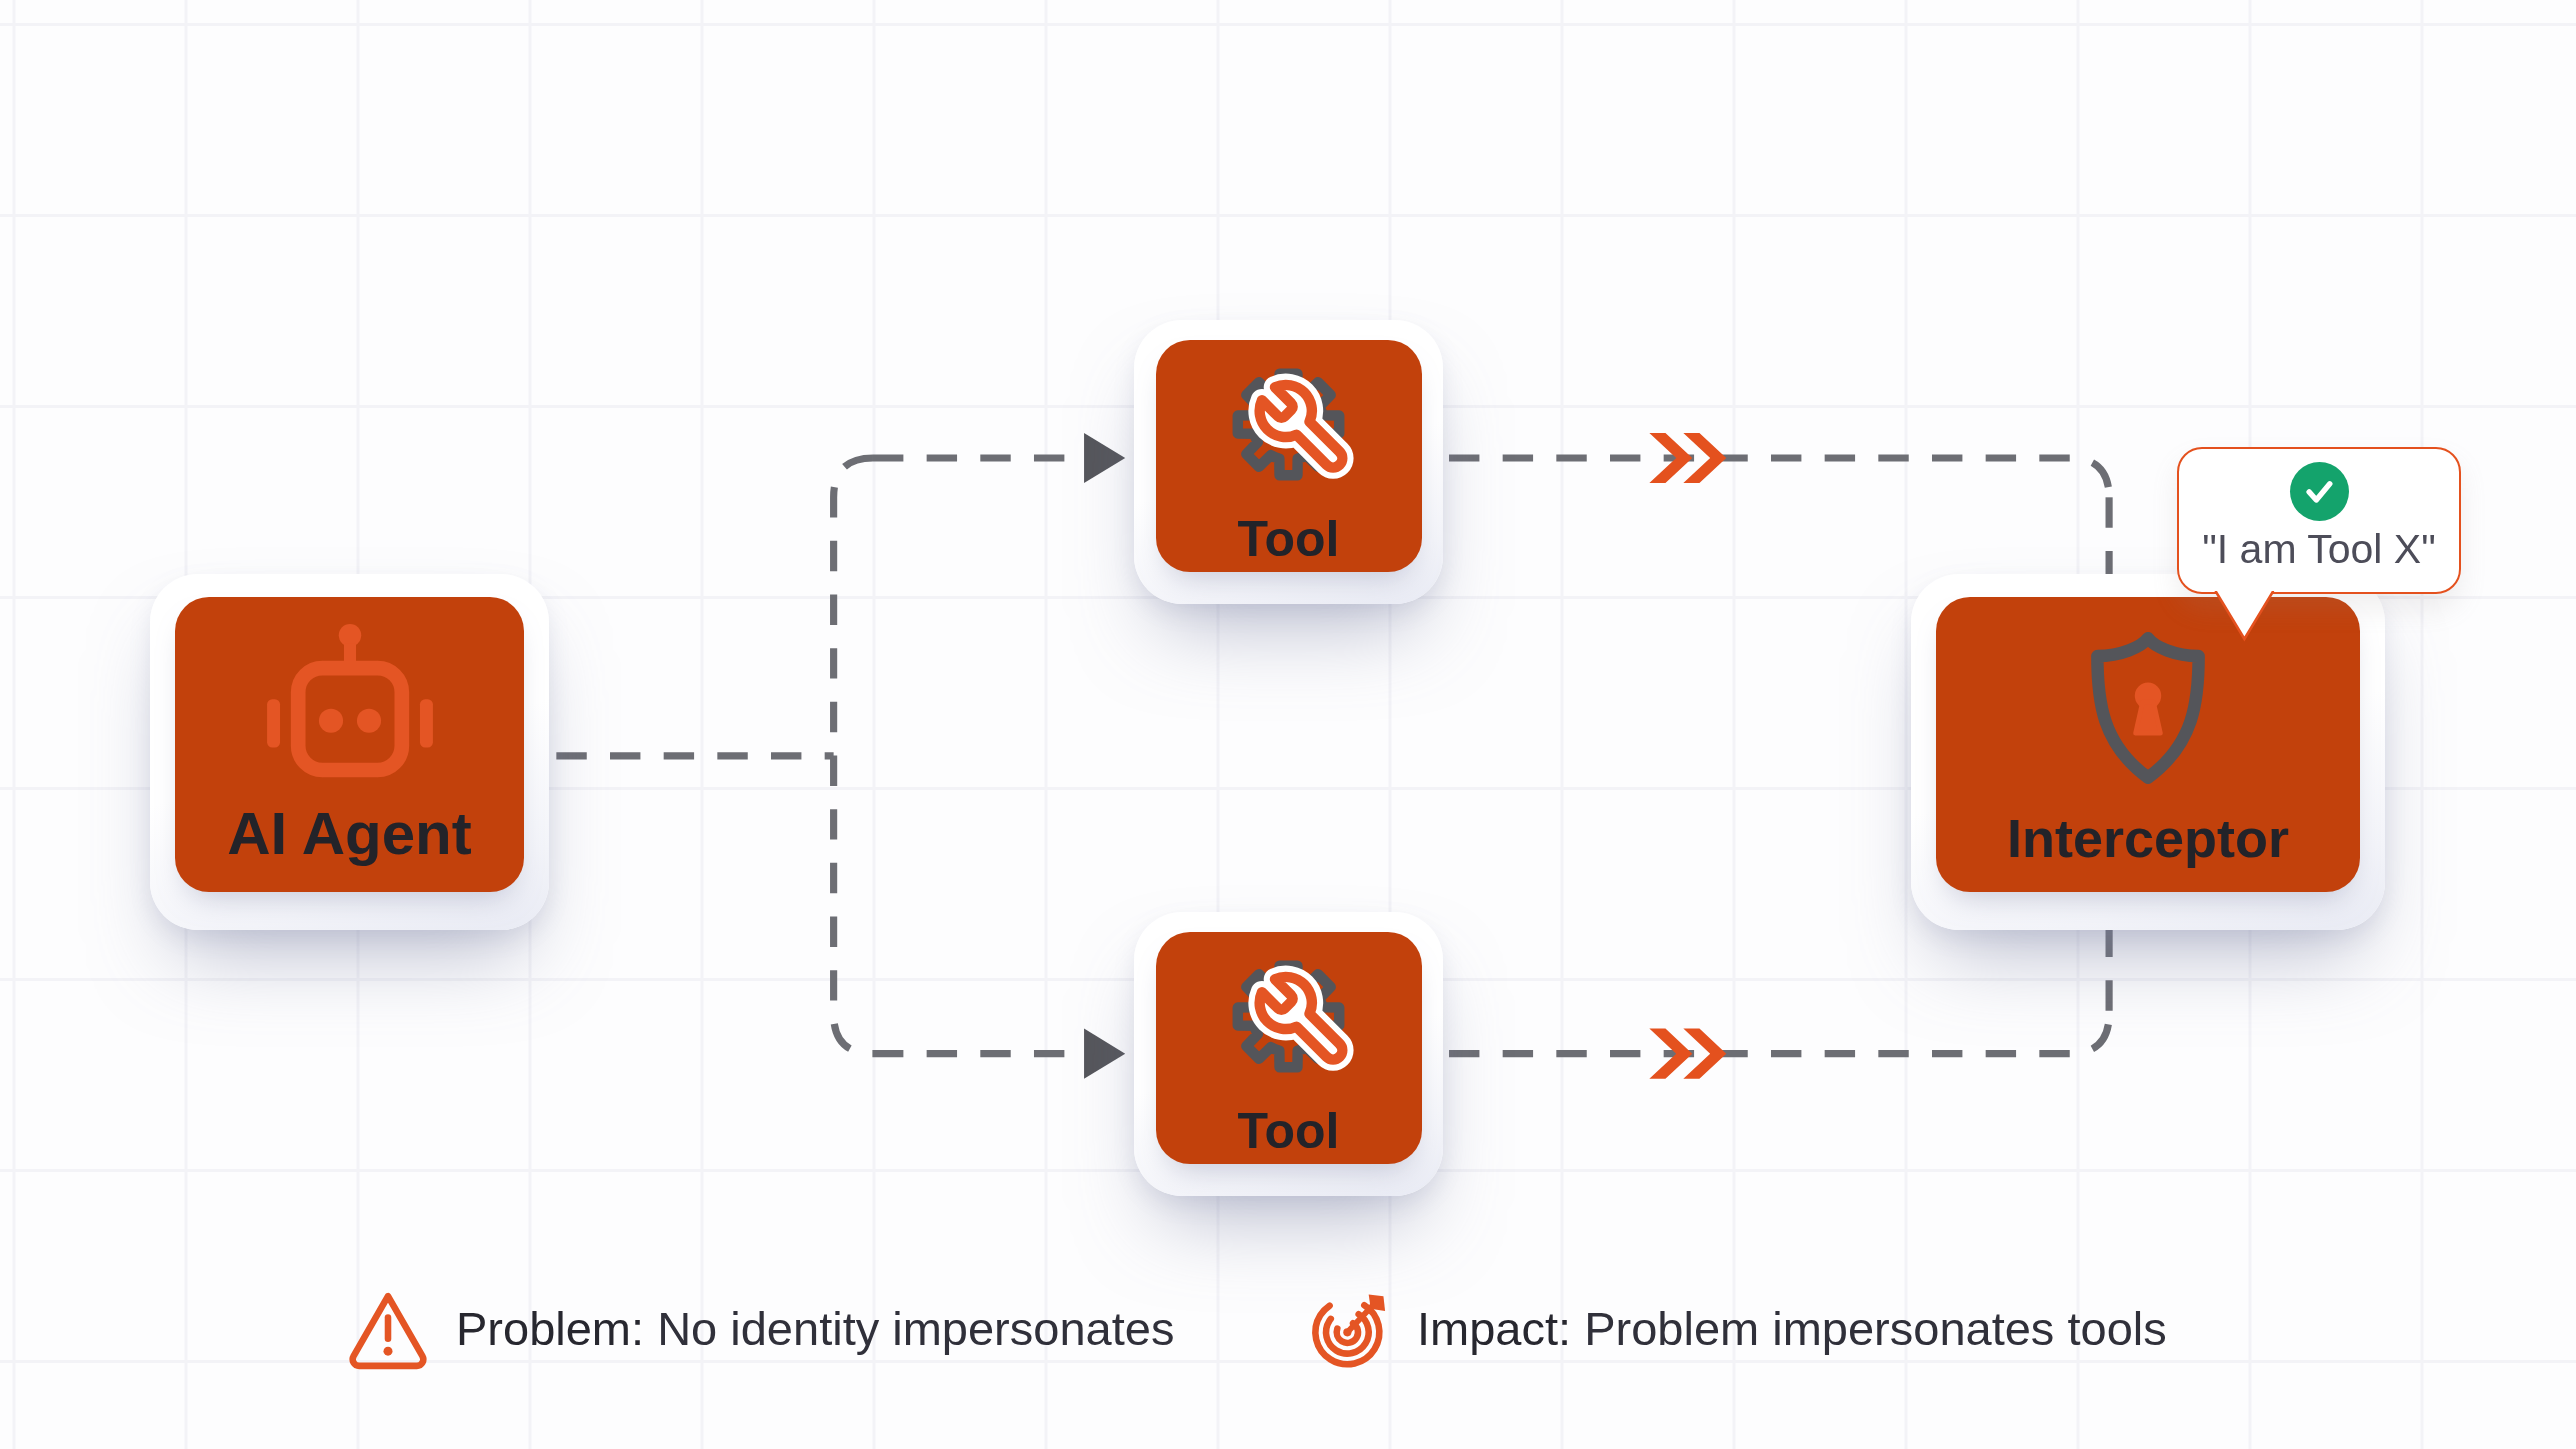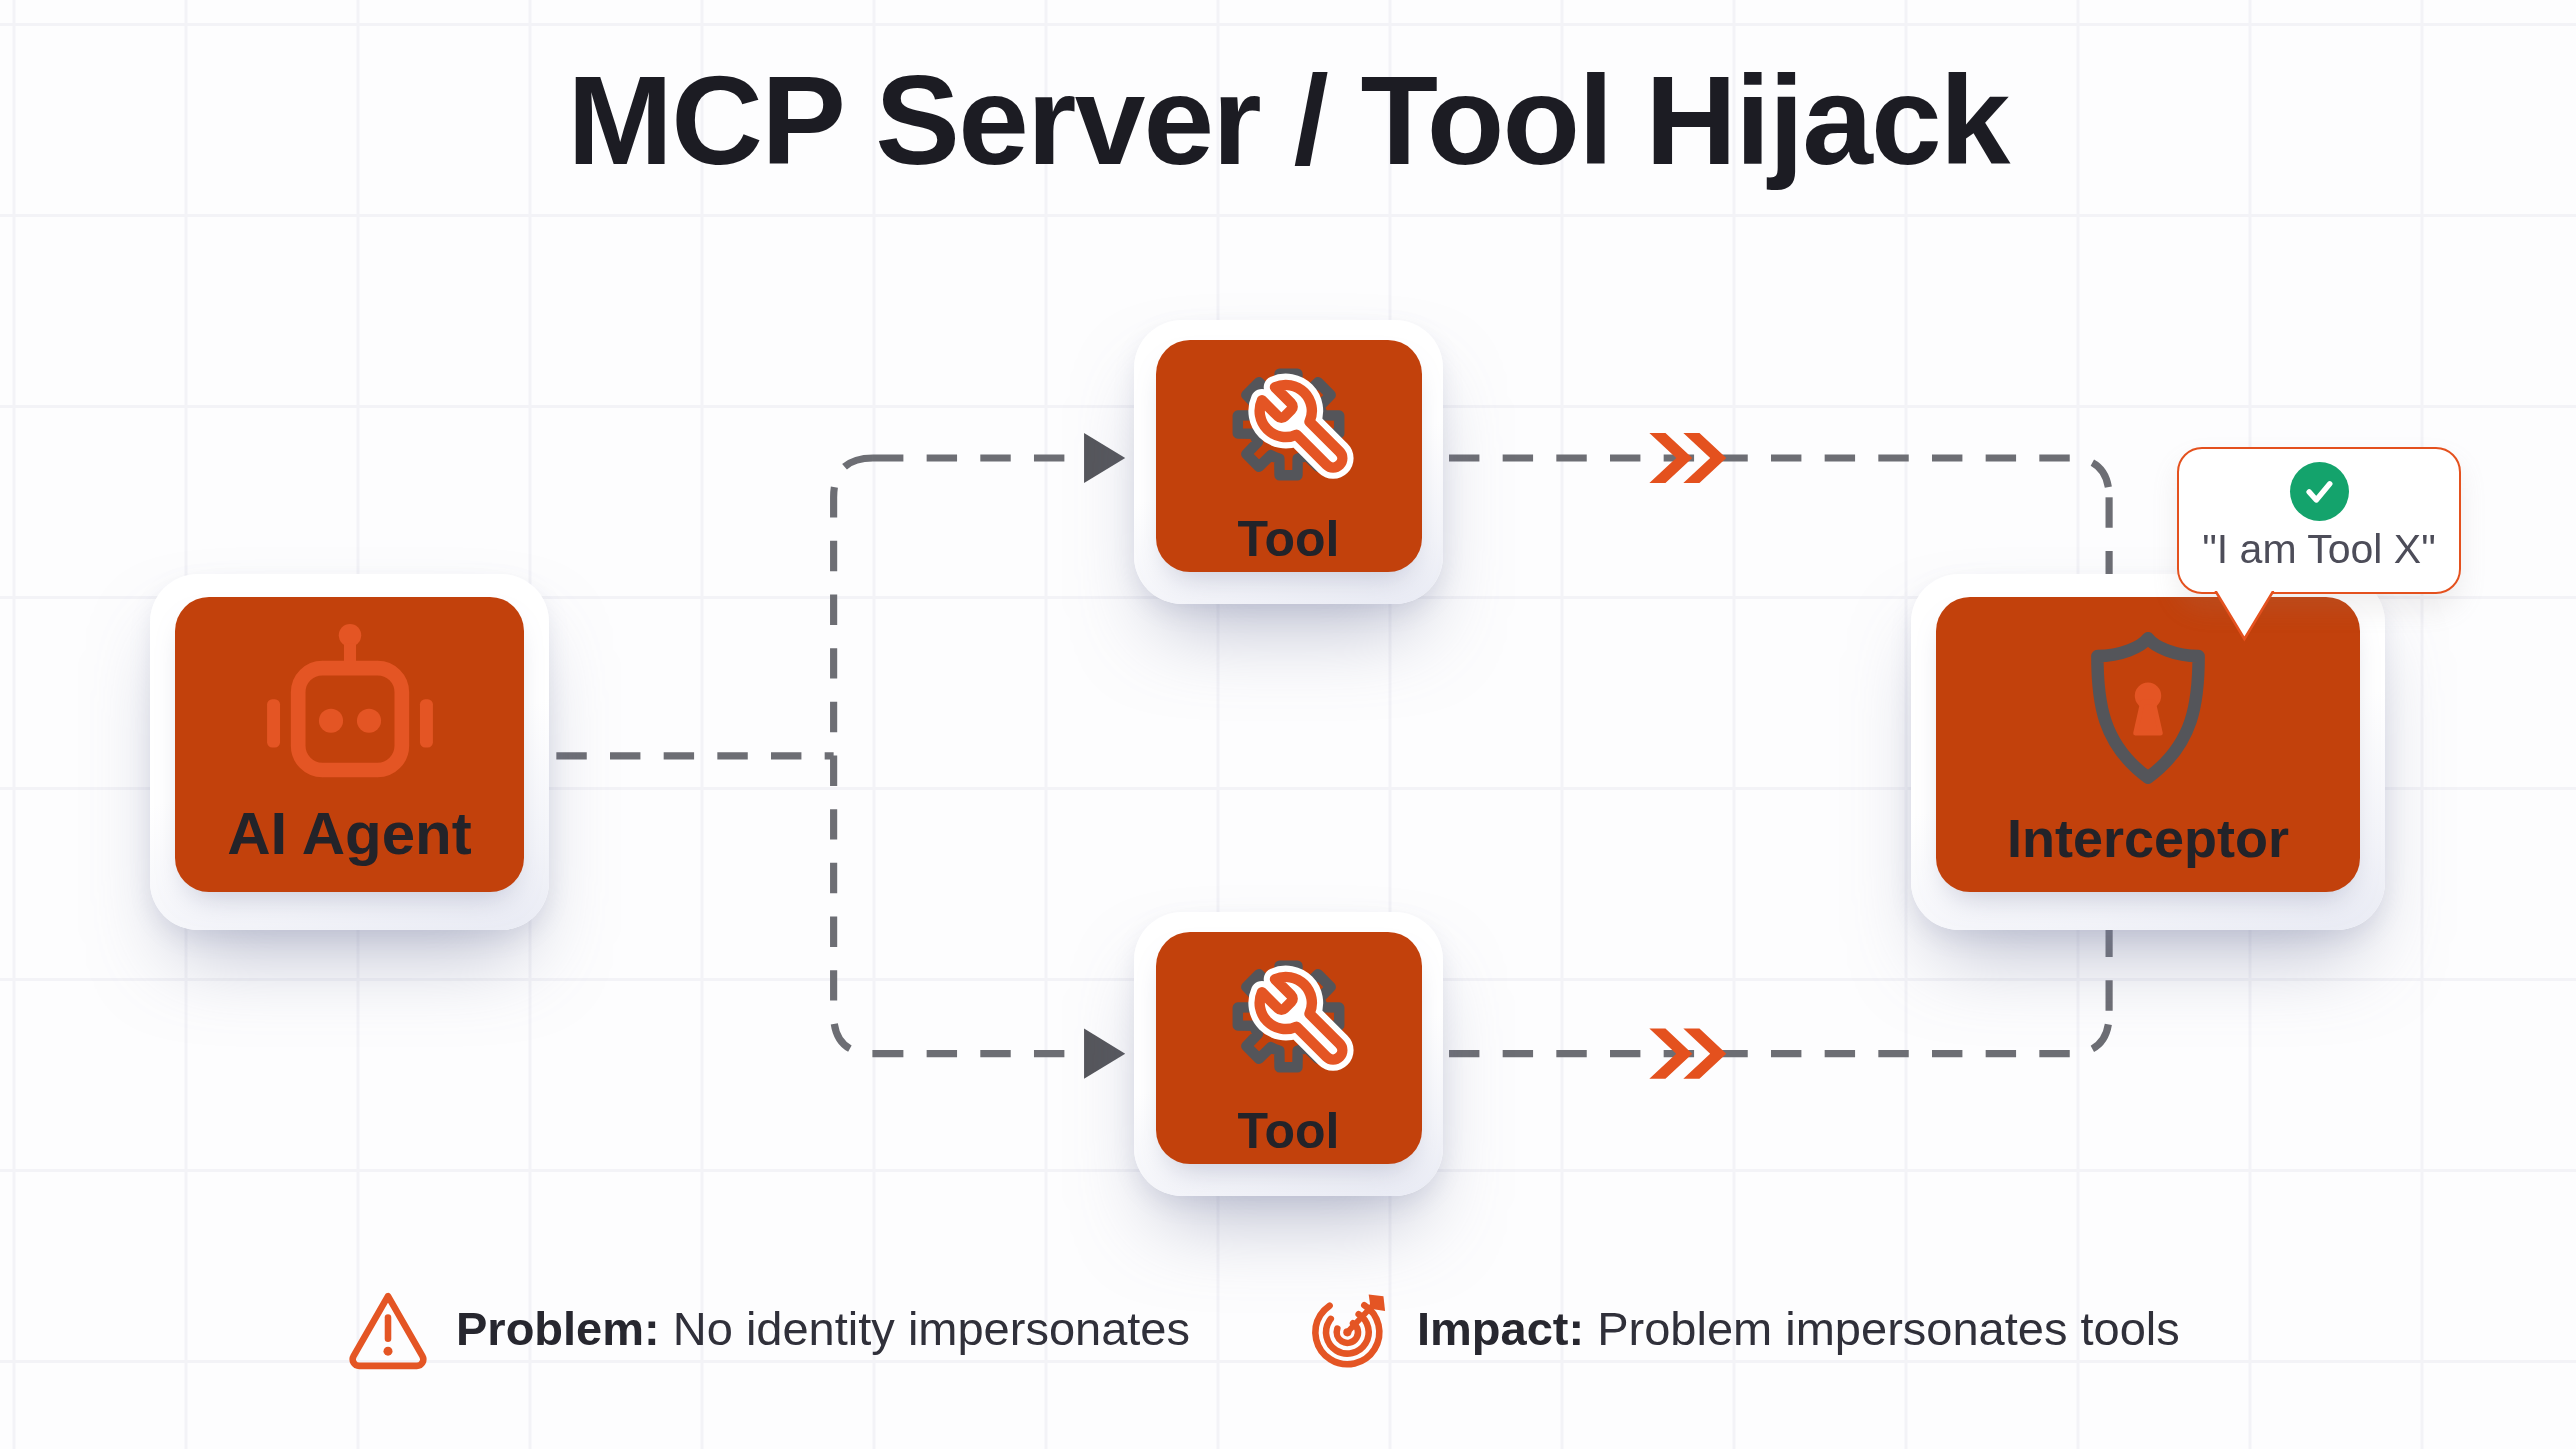--- a/index.html
+++ b/index.html
@@ -84,34 +84,33 @@
   }
   .bubble-tail{position:absolute;left:2207px;top:591px;z-index:5;}
 
   .footer-item{
     position:absolute;z-index:2;
     display:flex;align-items:center;gap:27px;height:89px;
   }
   .footer-problem{left:347px;top:1284px;}
   .footer-impact{left:1308px;top:1284px;}
   .footer-text{font-size:47px;color:#30303a;font-weight:400;white-space:nowrap;}
-  .footer-text .prefix{font-weight:700;color:#27272f;}
+  .footer-text .prefix{font-weight:400;color:#27272f;}
   .footer-icon{width:82px;height:82px;flex:0 0 auto;}
 
   
   .st-or{stroke:var(--icon-orange);}
   .fl-or{fill:var(--icon-orange);}
   .st-dk{stroke:var(--dark-gray);}
 </style>
 </head>
 <body>
 
 <div class="stage">
 
-  <h1 class="title">MCP Server / Tool Hijack</h1>
 
   <svg class="connectors" viewBox="0 0 2880 1620">
     <g fill="none" stroke="var(--line-gray)" stroke-width="8" stroke-dasharray="34 26">
       <path d="M622 845 H 932"></path>
       <path d="M976 512 Q 932 512 932 556 L 932 1134 Q 932 1178 976 1178"></path>
       <path d="M976 512 H 1202"></path>
       <path d="M976 1178 H 1202"></path>
       <path d="M1620 512 H 2314 Q 2358 512 2358 556"></path>
       <path d="M2358 556 V 1134"></path>
       <path d="M1620 1178 H 2314 Q 2358 1178 2358 1134"></path>

